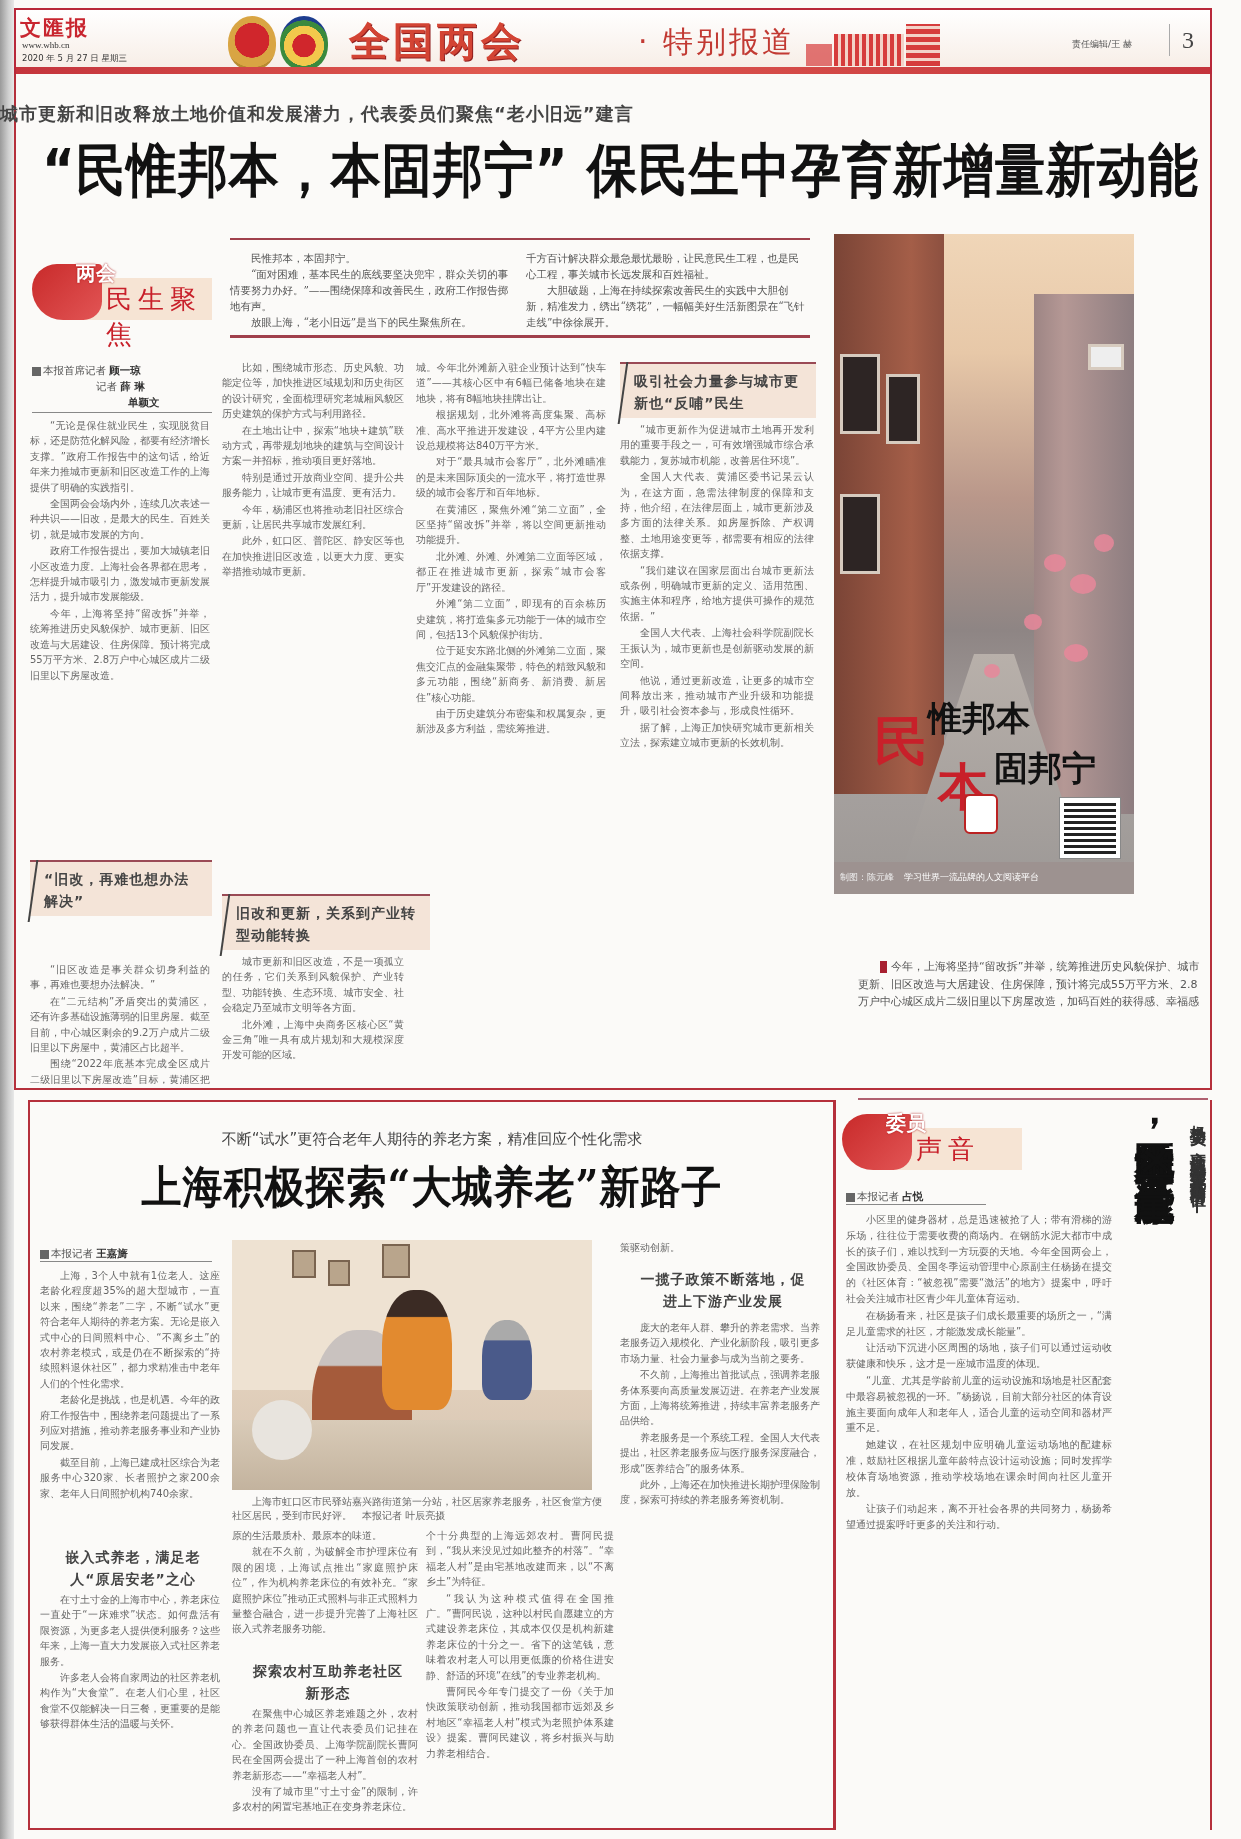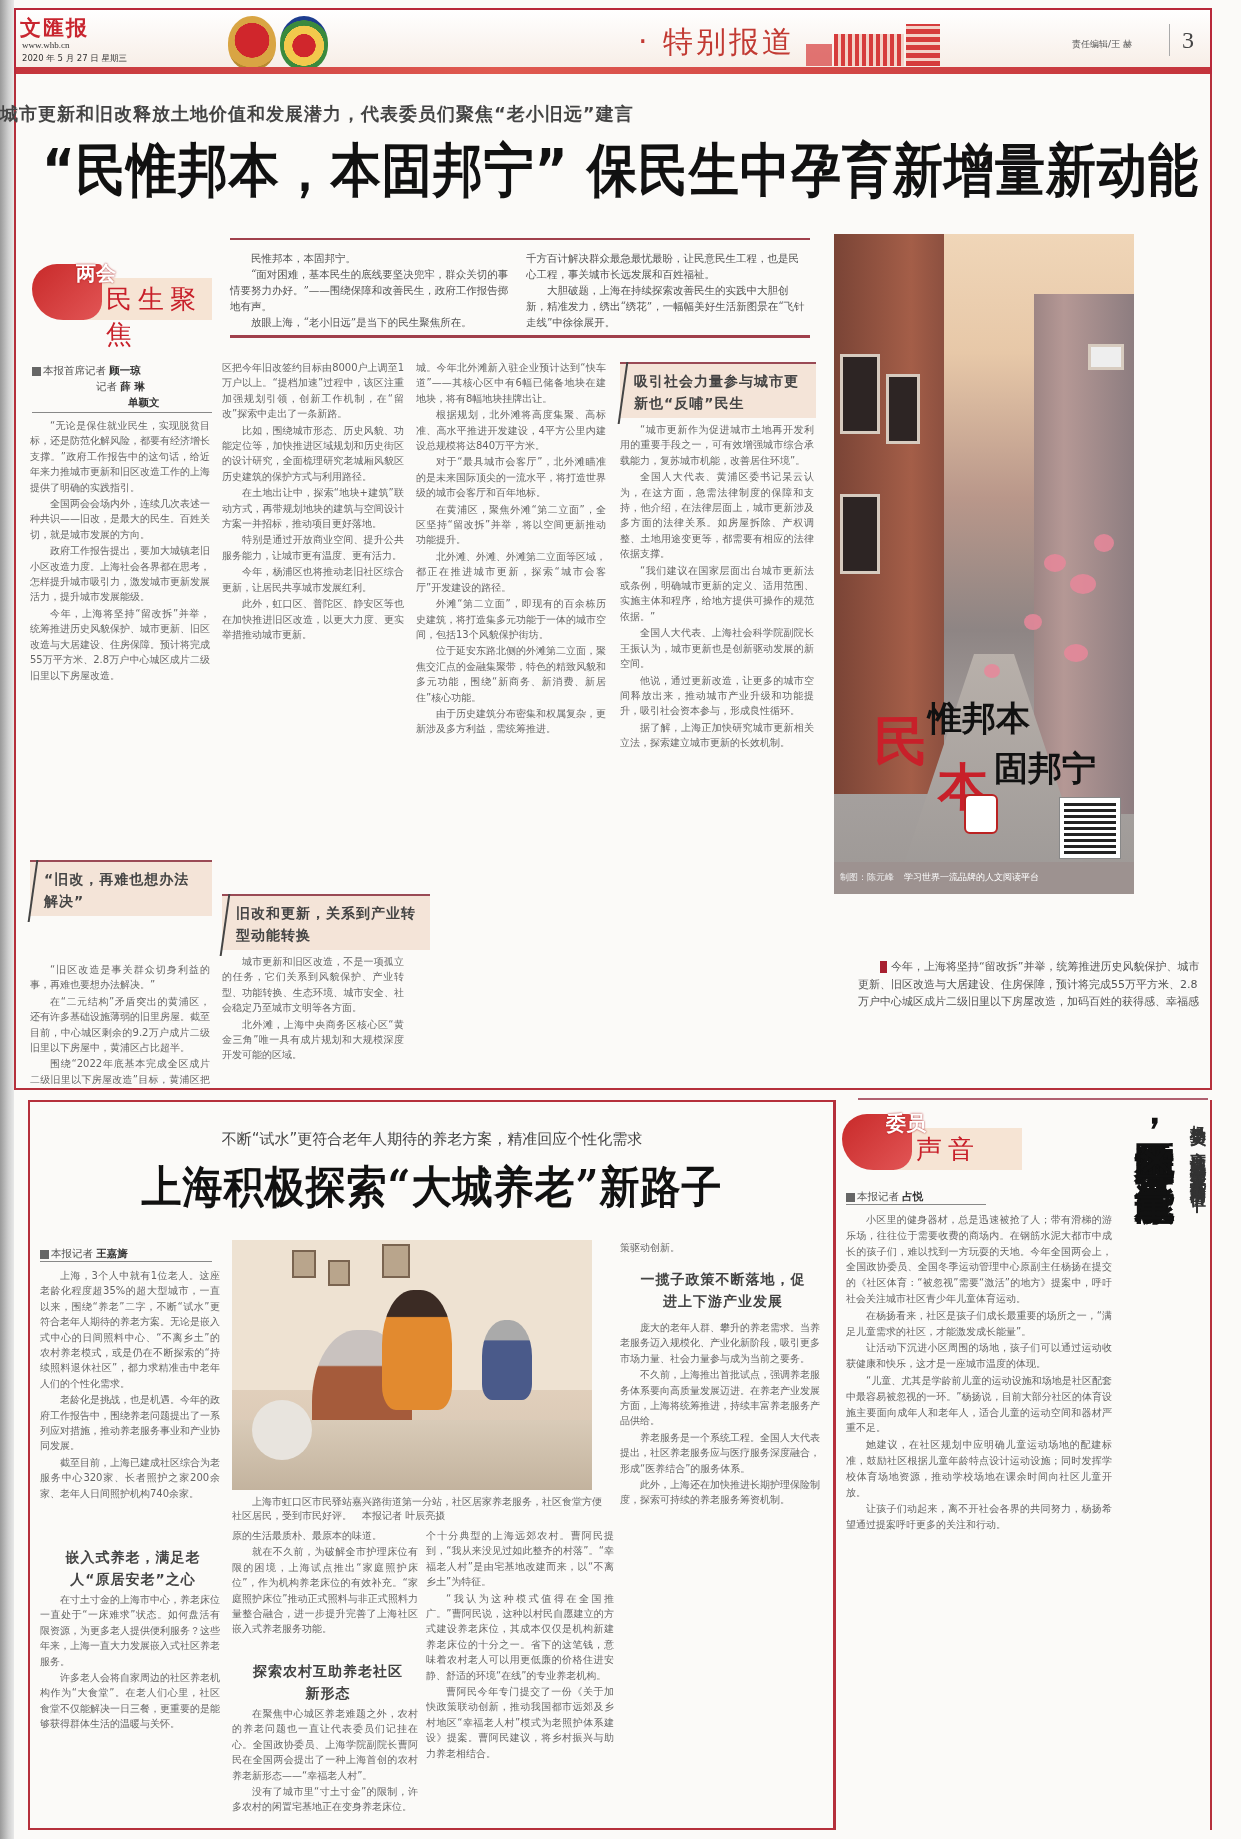--- a/index.html
+++ b/index.html
@@ -110,20 +110,21 @@
 
 <div class="spine"></div>
 <div class="page"></div>
 
 <div class="masthead">
   <div class="logo">文匯报</div>
   <div class="site">www.whb.cn</div>
   <div class="date">2020 年 5 月 27 日  星期三</div>
   <div class="emblem e1"></div>
   <div class="emblem e2"></div>
+  <div class="lianghui">全国两会</div>
   <div class="tebie">· 特别报道</div>
   <div class="building">
     <div style="left:0;width:26px;height:22px;opacity:.7"></div>
     <div style="left:28px;width:70px;height:32px;background:repeating-linear-gradient(90deg,#d63c3c 0 4px,#f3d2c8 4px 7px)"></div>
     <div style="left:100px;width:34px;height:42px;background:repeating-linear-gradient(0deg,#d63c3c 0 5px,#f3d2c8 5px 8px)"></div>
   </div>
   <div class="editor">责任编辑/王  赫</div>
   <div class="pagenum">3</div>
   <div class="redbar"></div>
 </div>
@@ -165,21 +166,20 @@
     <p>今年，上海将坚持“留改拆”并举，统筹推进历史风貌保护、城市更新、旧区改造与大居建设、住房保障。预计将完成55万平方米、2.8万户中心城区成片二级旧里以下房屋改造。</p>
 </div>
 <div class="subhead" style="left:30px;top:860px;width:182px;">“旧改，再难也想办法解决”</div>
 <div class="col-text" style="left:30px;top:962px;width:180px;height:122px;">
   <p>“旧区改造是事关群众切身利益的事，再难也要想办法解决。”</p>
     <p>在“二元结构”矛盾突出的黄浦区，还有许多基础设施薄弱的旧里房屋。截至目前，中心城区剩余的9.2万户成片二级旧里以下房屋中，黄浦区占比超半。</p>
     <p>围绕“2022年底基本完成全区成片二级旧里以下房屋改造”目标，黄浦区把今年旧改签约目标由8000户上调至1万户以上。</p>
 </div>
 
 <div class="col-text" style="left:222px;top:360px;width:182px;height:520px;">
-  <p style="text-indent:0">区把今年旧改签约目标由8000户上调至1万户以上。“提档加速”过程中，该区注重加强规划引领，创新工作机制，在“留改”探索中走出了一条新路。</p>
     <p>比如，围绕城市形态、历史风貌、功能定位等，加快推进区域规划和历史街区的设计研究，全面梳理研究老城厢风貌区历史建筑的保护方式与利用路径。</p>
     <p>在土地出让中，探索“地块+建筑”联动方式，再带规划地块的建筑与空间设计方案一并招标，推动项目更好落地。</p>
     <p>特别是通过开放商业空间、提升公共服务能力，让城市更有温度、更有活力。</p>
     <p>今年，杨浦区也将推动老旧社区综合更新，让居民共享城市发展红利。</p>
     <p>此外，虹口区、普陀区、静安区等也在加快推进旧区改造，以更大力度、更实举措推动城市更新。</p>
 </div>
 <div class="subhead" style="left:222px;top:894px;width:208px;">旧改和更新，关系到产业转型动能转换</div>
 <div class="col-text" style="left:222px;top:954px;width:182px;height:130px;">
   <p>城市更新和旧区改造，不是一项孤立的任务，它们关系到风貌保护、产业转型、功能转换、生态环境、城市安全、社会稳定乃至城市文明等各方面。</p>
     <p>北外滩，上海中央商务区核心区“黄金三角”唯一具有成片规划和大规模深度开发可能的区域。</p>

